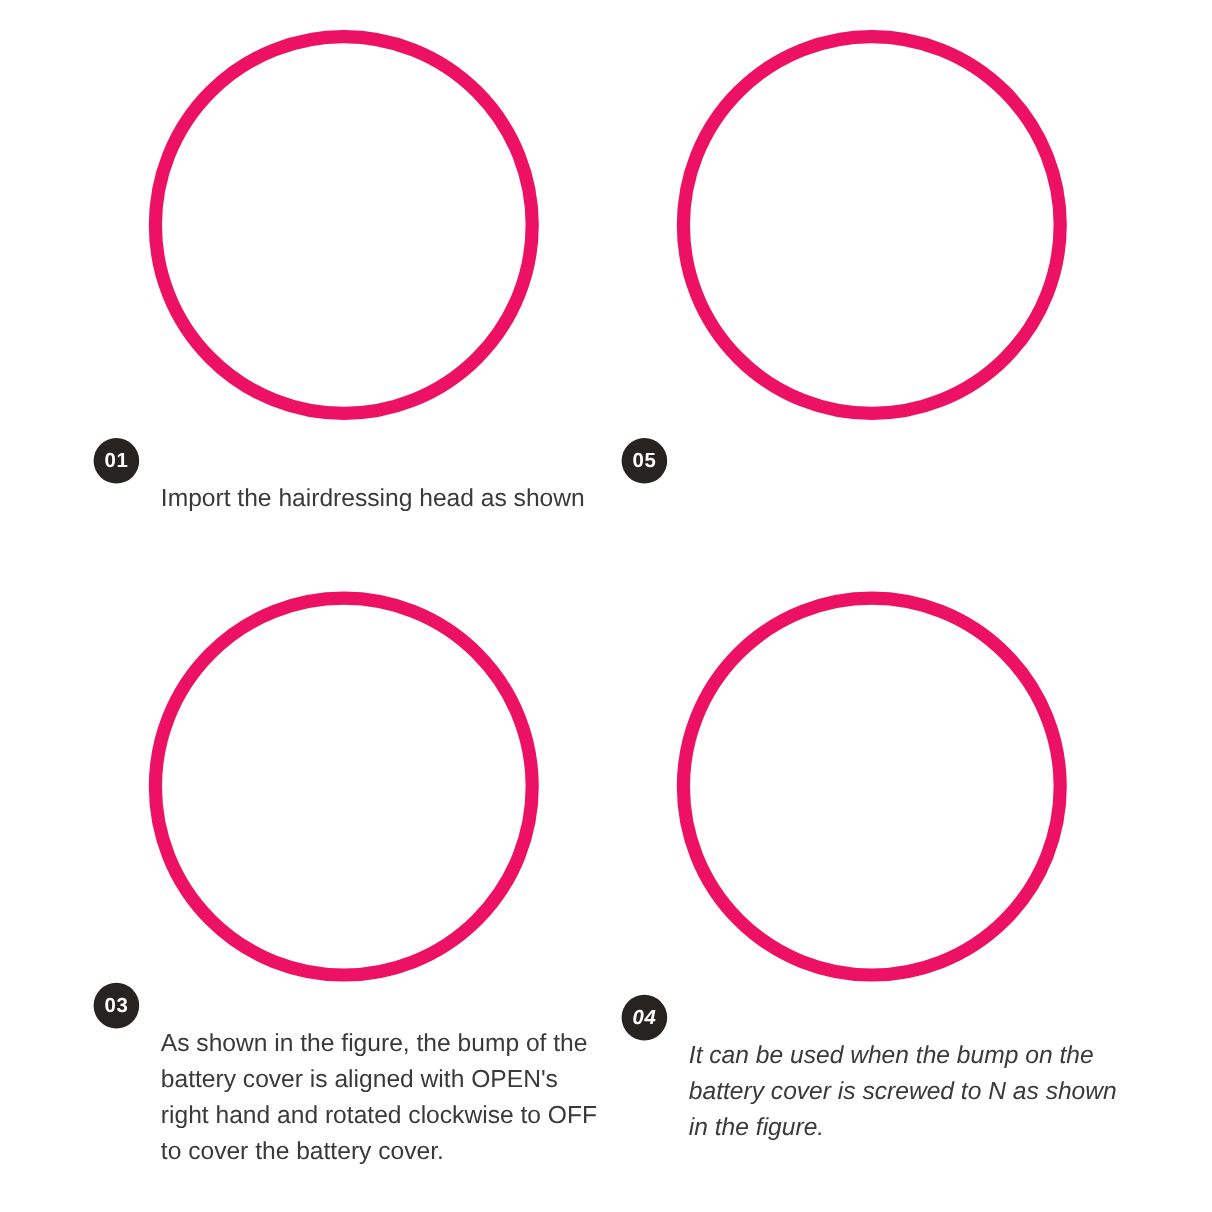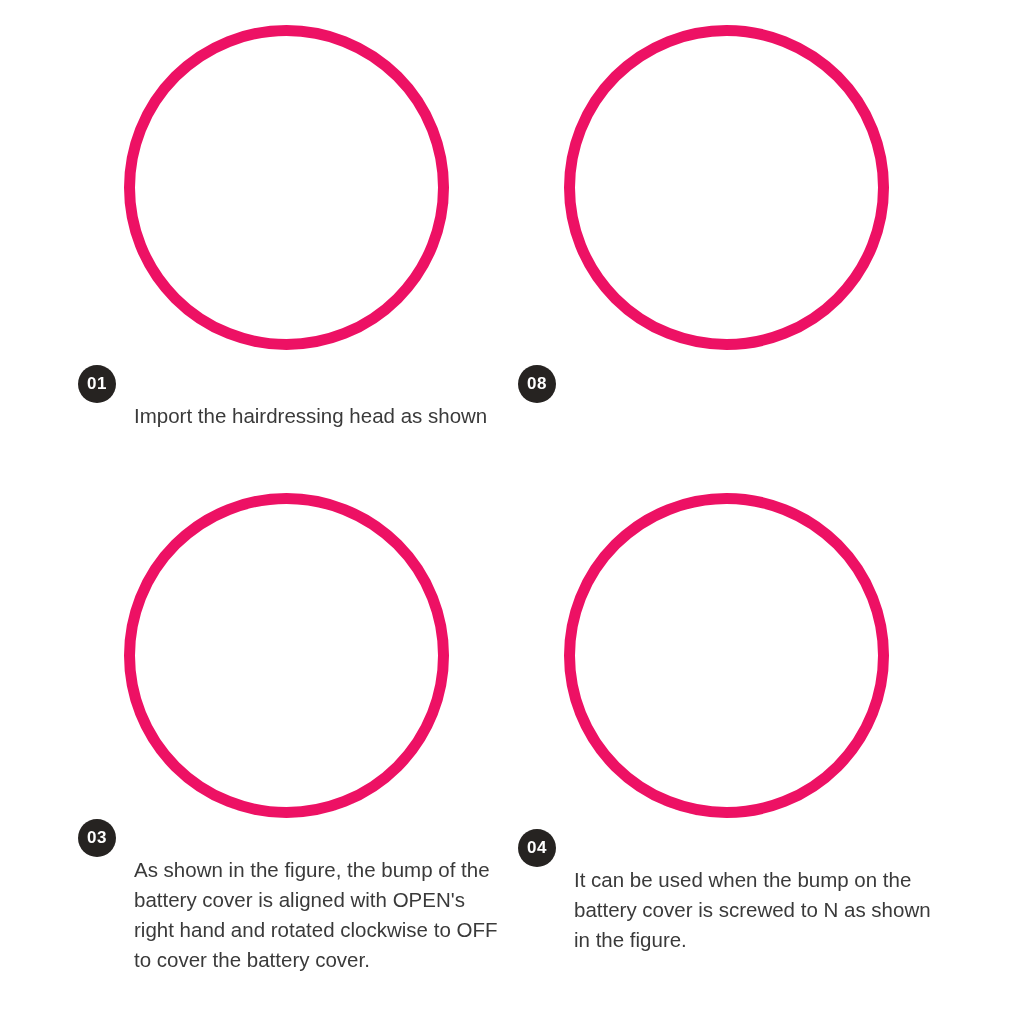--- a/index.html
+++ b/index.html
@@ -26,21 +26,21 @@
 
   
   .panel {
     position: absolute;
     width: 460px;
     height: 480px;
   }
   .panel-1 { left: 56px;  top: 10px; }
   .panel-2 { left: 496px; top: 10px; }
   .panel-3 { left: 56px;  top: 478px; }
-  .panel-4 { left: 496px; top: 478px; }
+  .panel-4 { left: 496px; top: 478px; font-style: italic; }
 
   
   .circle-wrap {
     position: absolute;
     left: 68px;
     top: 15px;
     width: 325px;
     height: 325px;
   }
   .circle-ring {
@@ -190,21 +190,21 @@
 
             <circle cx="262" cy="228" r="18" fill="#ffffff" stroke="#d5d5d5" stroke-width="1.6"></circle>
             <rect x="253" y="226.5" width="18" height="3" rx="1.5" fill="#8c8c8c"></rect>
             <rect x="260.5" y="219" width="3" height="18" rx="1.5" fill="#8c8c8c"></rect>
           </g>
         </svg>
       </div>
       <div class="circle-ring"></div>
     </div>
     <div class="caption">
-      <div class="badge">08</div>
+      <div class="badge">05</div>
     </div>
   </div>
 
   <div class="panel panel-3 step3">
     <div class="circle-wrap">
       <div class="circle-clip">
         <svg class="art" viewBox="0 0 325 325">
 
           <path d="M86 28 L240 28 L240 122 L86 122 Z" fill="#ffffff" stroke="#dcdcdc" stroke-width="1.3"></path>
 

